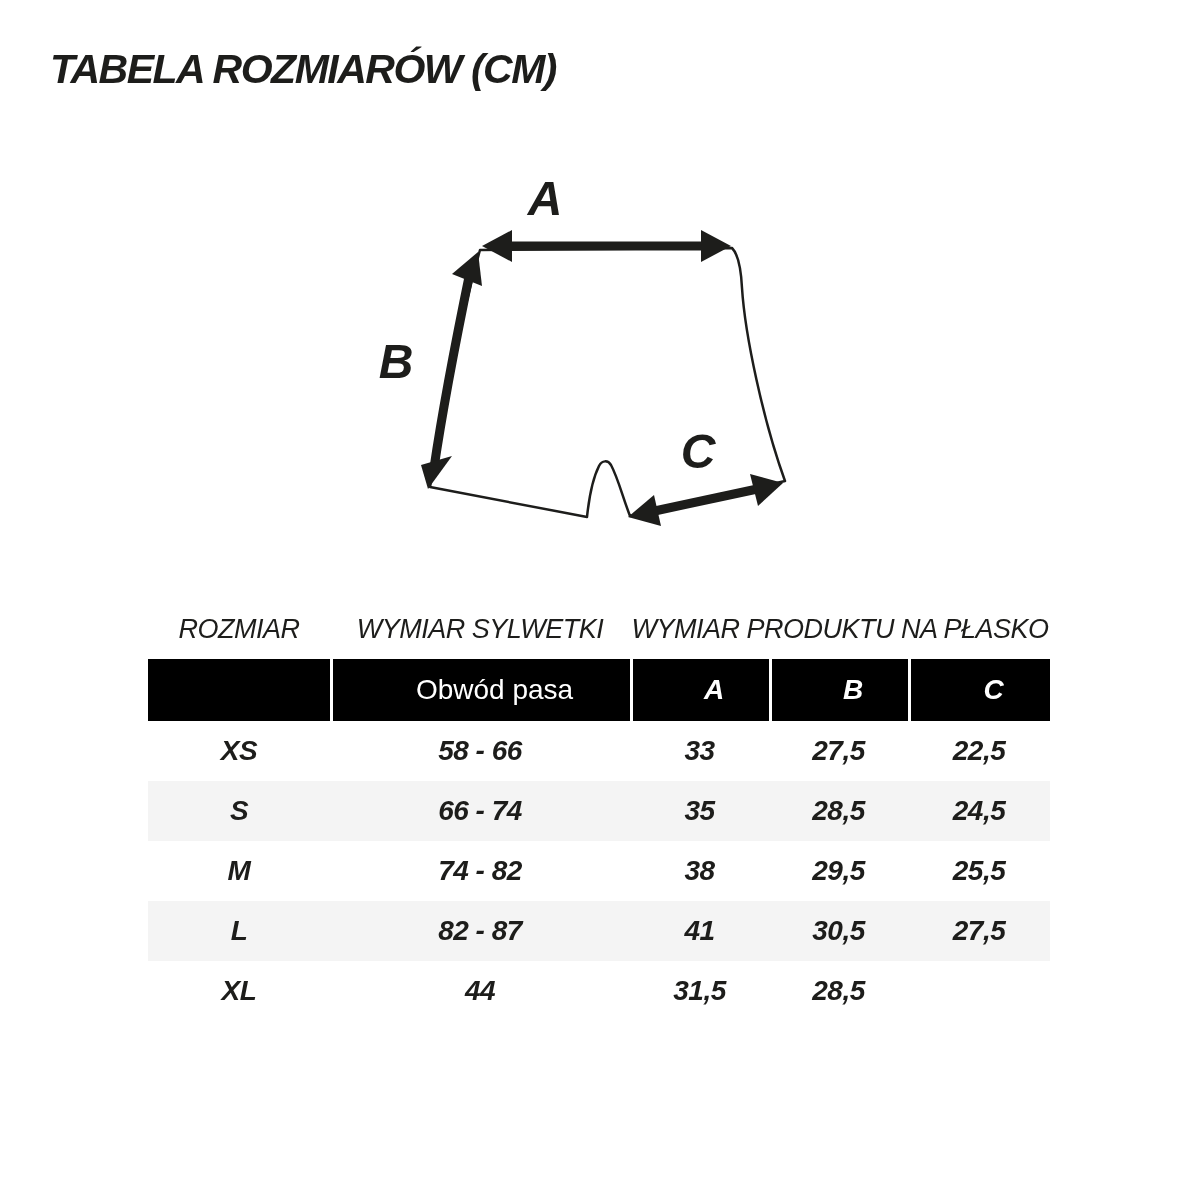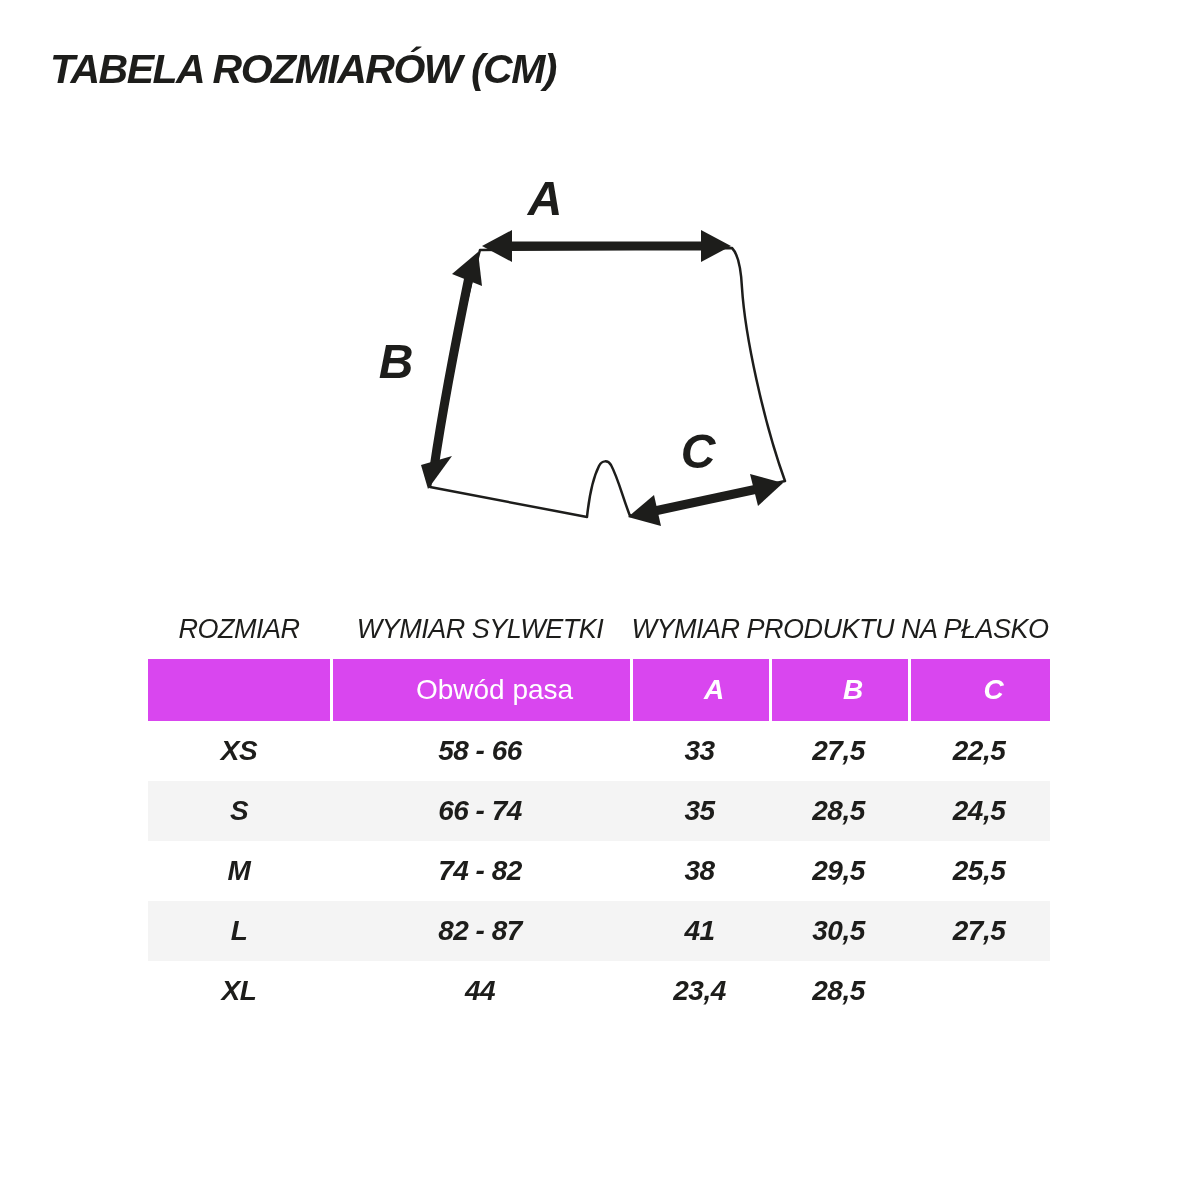--- a/index.html
+++ b/index.html
@@ -63,21 +63,21 @@
     font-size: 27px;
     letter-spacing: -0.5px;
     line-height: 1;
     padding-bottom: 4px;
     white-space: nowrap;
   }
   .group-span { grid-column: 3 / span 3; }
 
   .head-row { height: 62px; }
   .head-row .hcell {
-    background: #d946ef;
+    background: #000000;
     color: #ffffff;
     display: flex;
     align-items: center;
     justify-content: center;
     font-size: 28px;
     padding-left: 26px;
   }
   .head-row .hcell + .hcell { border-left: 3px solid #ffffff; }
   .head-row .hcell.measure {
     font-weight: bold;
@@ -183,18 +183,18 @@
       <div class="dcell">L</div>
       <div class="dcell">82 - 87</div>
       <div class="dcell">41</div>
       <div class="dcell">30,5</div>
       <div class="dcell">27,5</div>
     </div>
 
     <div class="grid-row data-row">
       <div class="dcell">XL</div>
       <div class="dcell">44</div>
-      <div class="dcell">23,4</div>
+      <div class="dcell">31,5</div>
       <div class="dcell">28,5</div>
     </div>
 
   </div>
 </div>
 
 </body></html>

